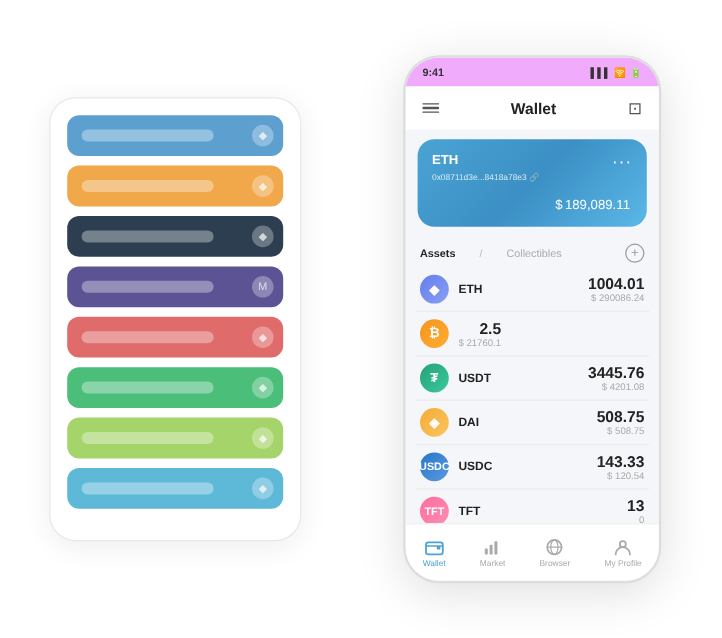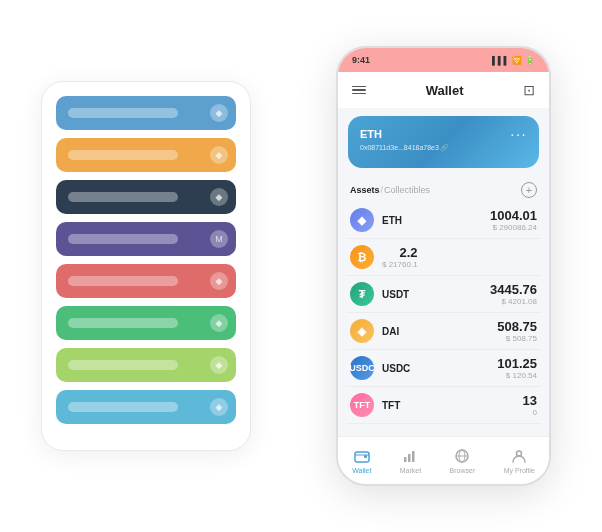--- a/index.html
+++ b/index.html
@@ -96,21 +96,21 @@
       border: 2px solid #ddd;
       box-shadow: 0 8px 40px rgba(0,0,0,0.13);
       overflow: hidden;
       z-index: 2;
       display: flex;
       flex-direction: column;
     }
 
     .phone-status-bar {
       height: 24px;
-      background: #fca5a5;
+      background: #f0abfc;
       display: flex;
       align-items: center;
       justify-content: space-between;
       padding: 0 14px;
       font-size: 9px;
       color: #333;
       font-weight: 600;
       flex-shrink: 0;
     }
 
@@ -193,21 +193,21 @@
       display: flex;
       align-items: center;
       justify-content: space-between;
       padding: 6px 12px 4px;
       flex-shrink: 0;
     }
 
     .assets-tabs {
       display: flex;
       align-items: center;
-      gap: 1px;
+      gap: 20px;
     }
 
     .assets-tab {
       font-size: 9px;
       color: #222;
       font-weight: 600;
     }
 
     .assets-tab-slash {
       font-size: 9px;
@@ -407,20 +407,23 @@
     </div>
 
     <div class="phone-body">
 
       <div class="wallet-card">
         <div class="wallet-card-top">
           <span class="wallet-coin-label">ETH</span>
           <span class="wallet-dots">···</span>
         </div>
         <div class="wallet-address">0x08711d3e...8418a78e3 🔗</div>
+        <div class="wallet-balance">
+          <span>$</span><span>189,089.11</span>
+        </div>
       </div>
 
       <div class="assets-header">
         <div class="assets-tabs">
           <span class="assets-tab">Assets</span>
           <span class="assets-tab-slash">/</span>
           <span class="assets-tab-inactive">Collectibles</span>
         </div>
         <div class="assets-add">+</div>
       </div>
@@ -432,21 +435,21 @@
           <span class="asset-name">ETH</span>
           <div class="asset-amounts">
             <div class="asset-amount">1004.01</div>
             <div class="asset-usd">$ 290086.24</div>
           </div>
         </div>
 
         <div class="asset-item">
           <div class="asset-icon icon-imbtc">₿</div>
           <div class="asset-amounts">
-            <div class="asset-amount">2.2</div>
+            <div class="asset-amount">2.5</div>
             <div class="asset-usd">$ 21760.1</div>
           </div>
         </div>
 
         <div class="asset-item">
           <div class="asset-icon icon-usdt">₮</div>
           <span class="asset-name">USDT</span>
           <div class="asset-amounts">
             <div class="asset-amount">3445.76</div>
             <div class="asset-usd">$ 4201.08</div>
@@ -459,21 +462,21 @@
           <div class="asset-amounts">
             <div class="asset-amount">508.75</div>
             <div class="asset-usd">$ 508.75</div>
           </div>
         </div>
 
         <div class="asset-item">
           <div class="asset-icon icon-usdc" style="font-size:9px;">USDC</div>
           <span class="asset-name">USDC</span>
           <div class="asset-amounts">
-            <div class="asset-amount">101.25</div>
+            <div class="asset-amount">143.33</div>
             <div class="asset-usd">$ 120.54</div>
           </div>
         </div>
 
         <div class="asset-item">
           <div class="asset-icon icon-tft" style="font-size:9px;">TFT</div>
           <span class="asset-name">TFT</span>
           <div class="asset-amounts">
             <div class="asset-amount">13</div>
             <div class="asset-usd">0</div>

